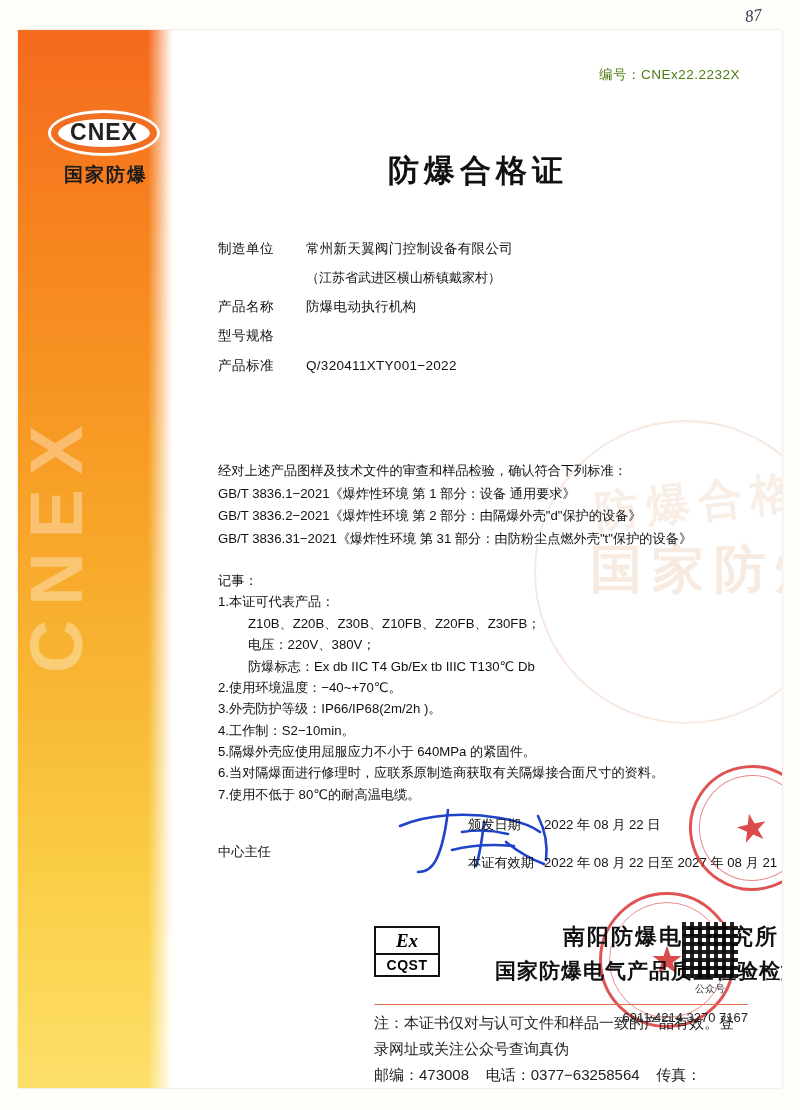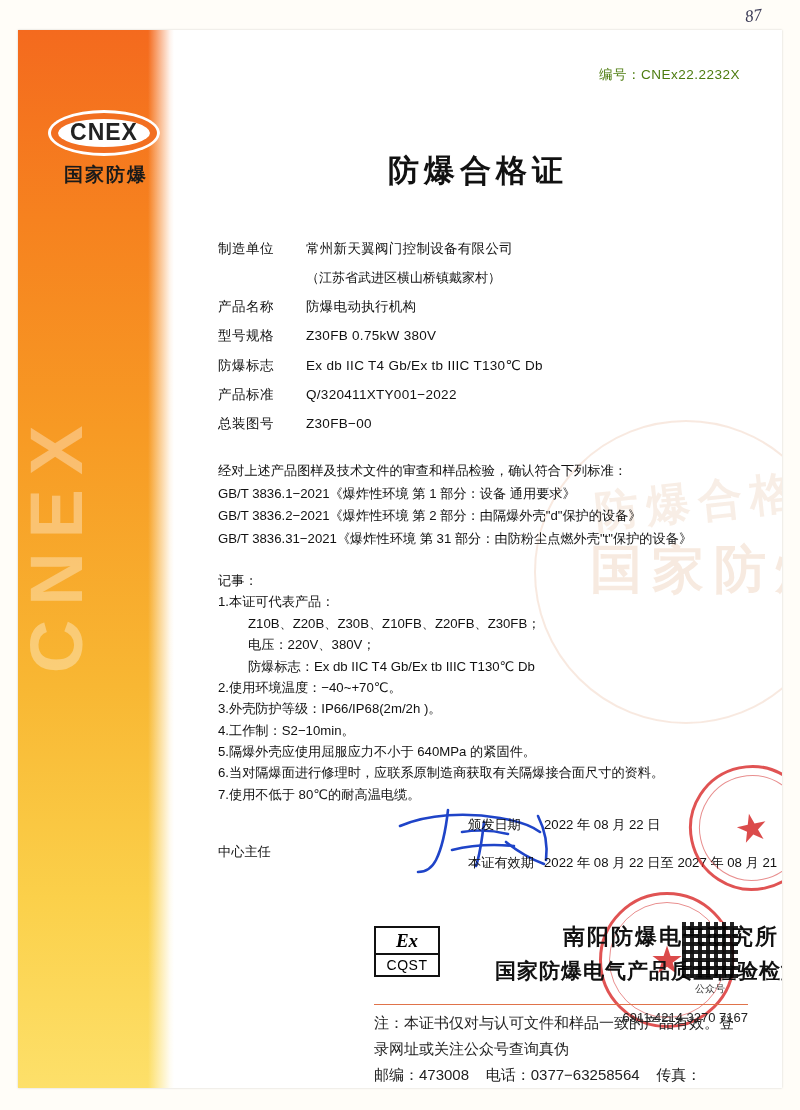--- a/index.html
+++ b/index.html
@@ -149,21 +149,21 @@
   }
   .ex-badge{
     position:absolute;left:44px;top:8px;width:62px;
     border:2px solid #111;
     text-align:center;
   }
   .ex-badge .ex{
     font-size:19px;font-weight:bold;font-style:italic;padding:2px 12px 1px;
     border-bottom:2px solid #111;font-family:"Liberation Serif",serif;
   }
-  .ex-badge .cqst{font-size:14px;font-weight:normal;padding:2px 0;letter-spacing:.5px;}
+  .ex-badge .cqst{font-size:14px;font-weight:bold;padding:2px 0;letter-spacing:.5px;}
   .org{
     position:absolute;left:126px;top:4px;width:430px;text-align:center;
   }
   .org-1{font-size:22px;font-weight:bold;letter-spacing:2px;color:#111;}
   .org-2{font-size:21px;font-weight:bold;letter-spacing:1px;color:#111;margin-top:5px;}
   .qr{
     position:absolute;right:44px;top:4px;width:56px;height:56px;
     background:
       repeating-linear-gradient(0deg,#111 0 4px,#fff 4px 8px),
       repeating-linear-gradient(90deg,#111 0 4px,#fff 4px 8px);
@@ -218,33 +218,24 @@
           <div class="fvalue">常州新天翼阀门控制设备有限公司</div>
         </div>
         <div class="fsub">（江苏省武进区横山桥镇戴家村）</div>
 
         <div class="frow">
           <div class="flabel">产品名称</div>
           <div class="fvalue">防爆电动执行机构</div>
         </div>
         <div class="frow">
           <div class="flabel">型号规格</div>
-          <div class="fvalue">Z30FB    0.75kW    380V</div>
-        </div>
-        <div class="frow">
-          <div class="flabel">防爆标志</div>
-          <div class="fvalue">Ex db IIC T4 Gb/Ex tb IIIC T130℃  Db</div>
         </div>
         <div class="frow">
           <div class="flabel">产品标准</div>
           <div class="fvalue">Q/320411XTY001−2022</div>
-        </div>
-        <div class="frow">
-          <div class="flabel">总装图号</div>
-          <div class="fvalue">Z30FB−00</div>
         </div>
       </div>
 
       <div class="standards">
         <div>经对上述产品图样及技术文件的审查和样品检验，确认符合下列标准：</div>
         <div>GB/T 3836.1−2021《爆炸性环境    第 1 部分：设备    通用要求》</div>
         <div>GB/T 3836.2−2021《爆炸性环境    第 2 部分：由隔爆外壳"d"保护的设备》</div>
         <div>GB/T 3836.31−2021《爆炸性环境    第 31 部分：由防粉尘点燃外壳"t"保护的设备》</div>
       </div>
 

